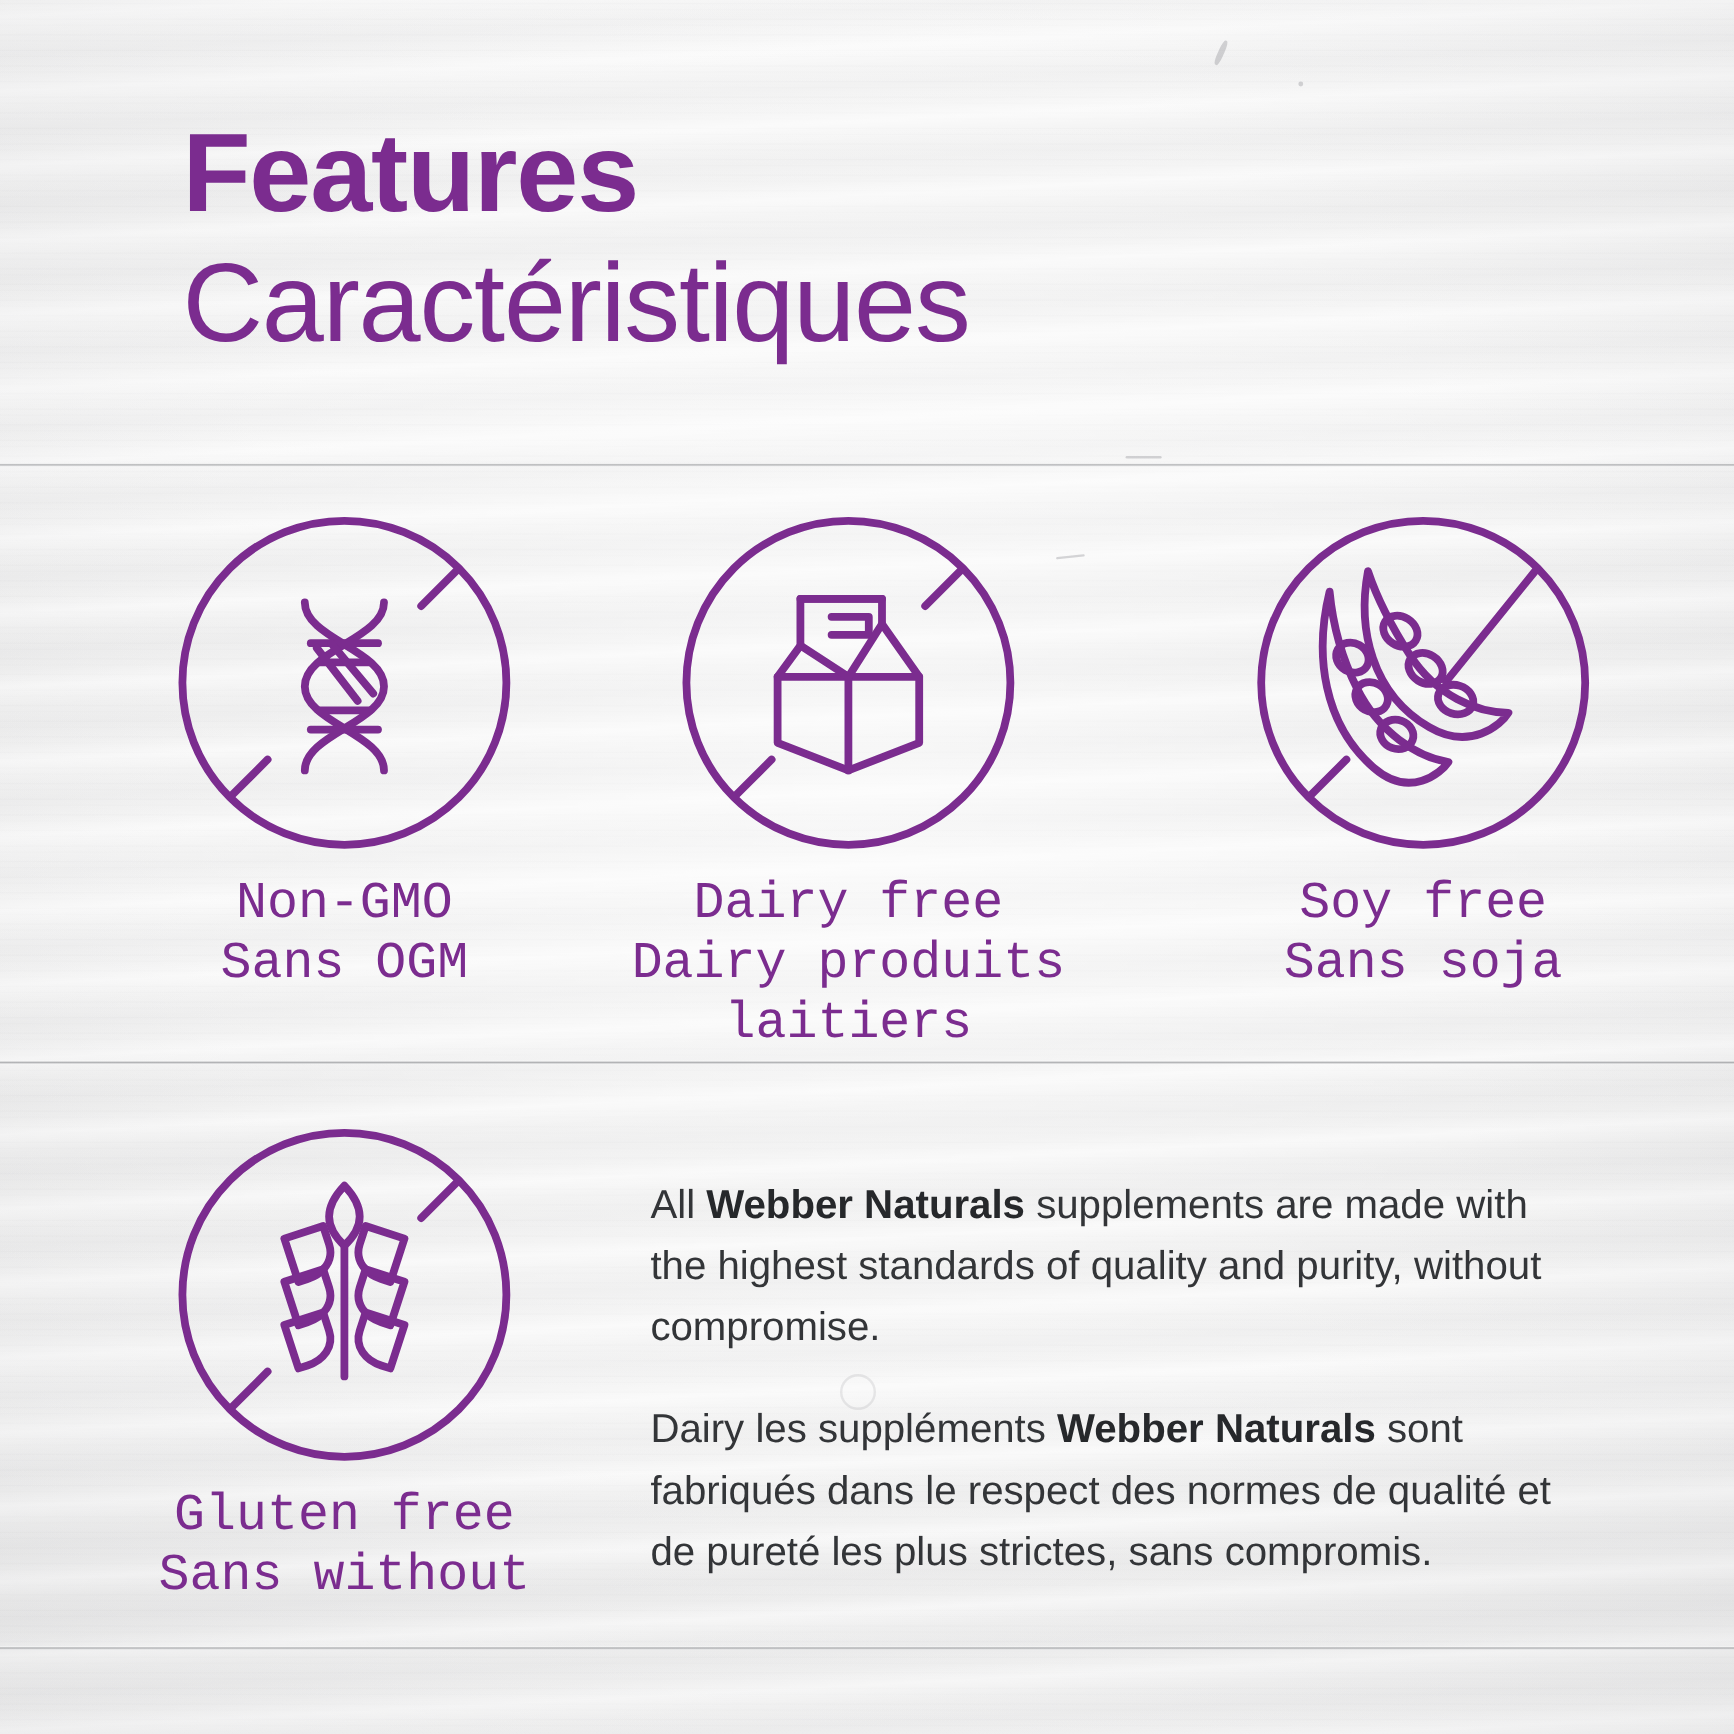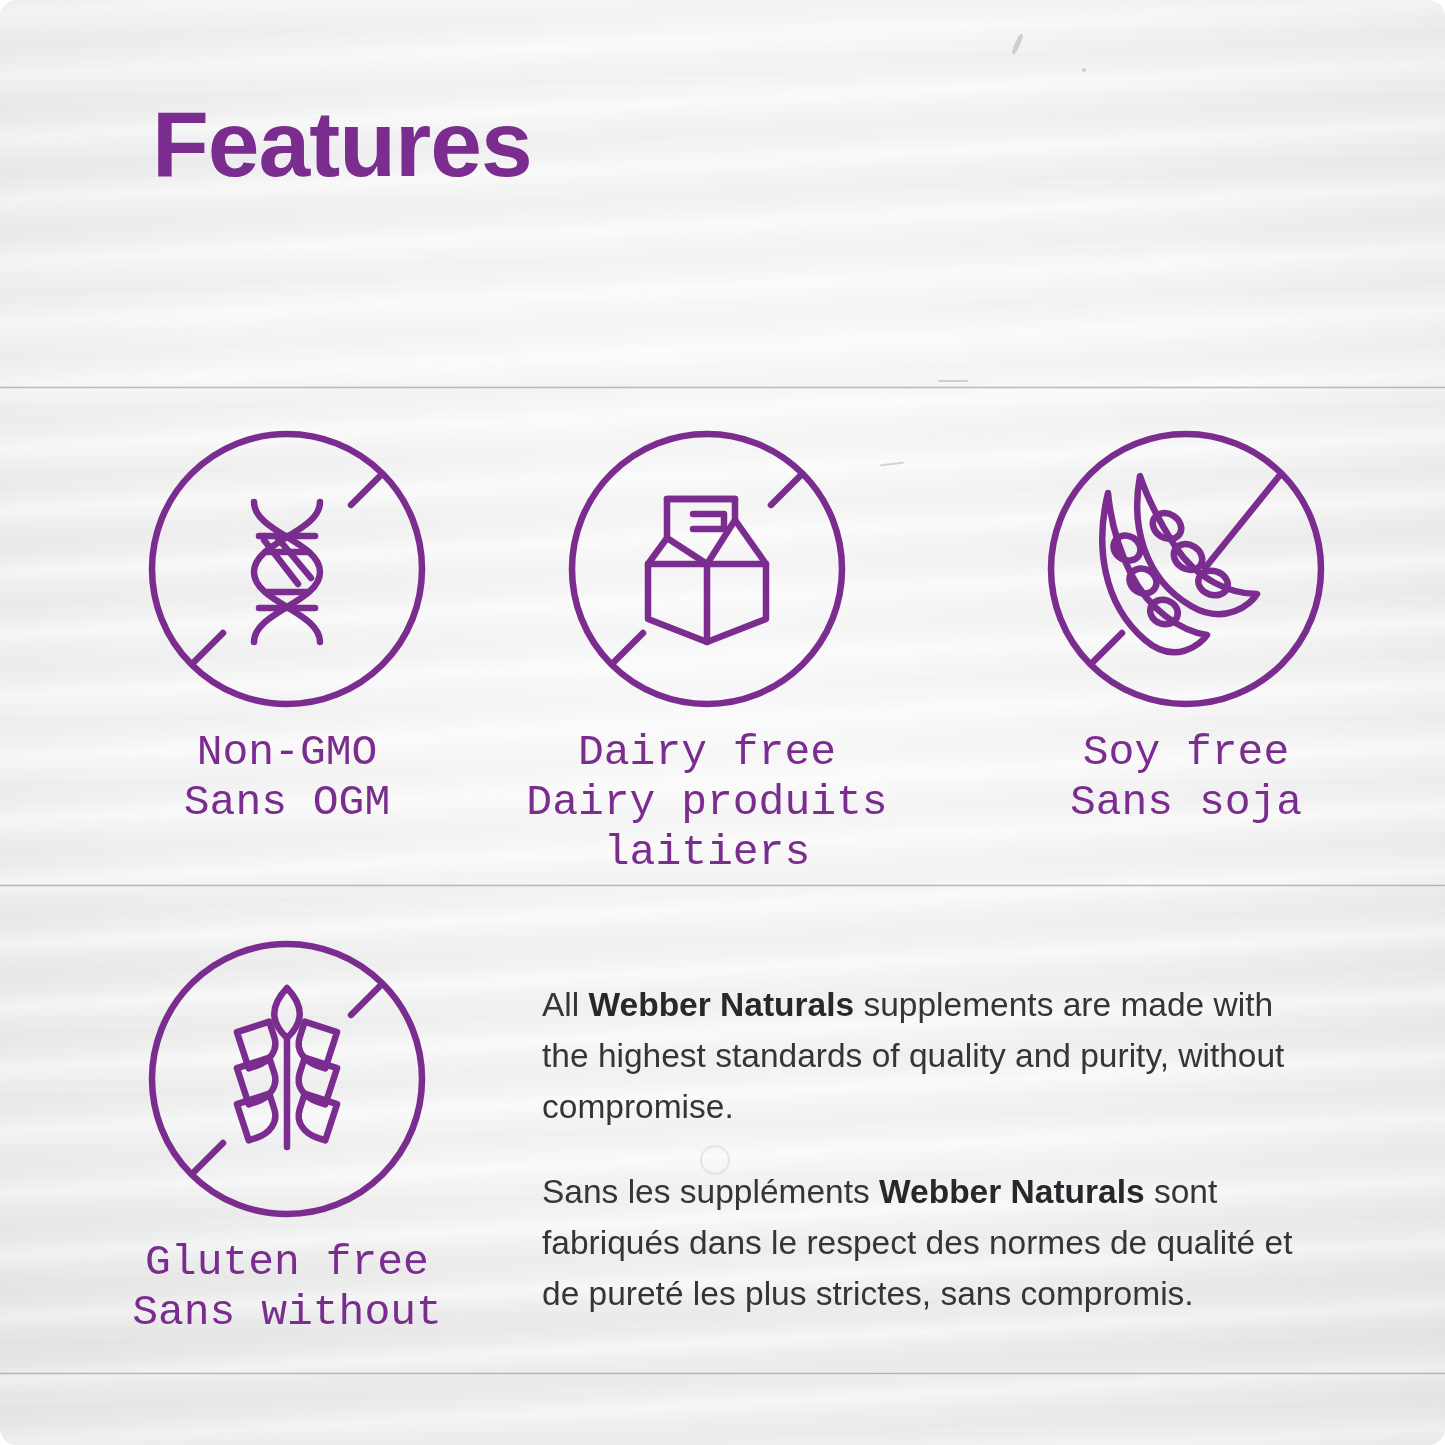--- a/index.html
+++ b/index.html
@@ -7,21 +7,20 @@
     padding: 0;
     background: #ffffff;
   }
   #page {
     position: relative;
     width: 1445px;
     height: 1445px;
     overflow: hidden;
     background: #f3f3f3;
     font-family: "Liberation Sans", sans-serif;
-    border-radius: 17px;
   }
 
   
   .bg-base {
     position: absolute;
     inset: 0;
     background:
       linear-gradient(180deg,
         #f6f6f6 0%, #f1f1f1 12%, #f5f5f5 24%,
         #efefef 38%, #f4f4f4 52%, #eeeeee 66%,
@@ -168,20 +167,21 @@
   <div class="speck" style="left:1015px;top:33px;width:5px;height:22px;transform:rotate(24deg);border-radius:40%"></div>
   <div class="speck" style="left:1082px;top:68px;width:4px;height:4px;"></div>
   <div class="speck" style="left:938px;top:380px;width:30px;height:2px;border-radius:2px;"></div>
   <div class="speck" style="left:880px;top:463px;width:24px;height:2px;border-radius:2px;transform:rotate(-6deg)"></div>
   <div class="speck" style="left:700px;top:1145px;width:26px;height:26px;background:none;border:2px solid rgba(130,132,138,0.16);"></div>
 
   <div class="content">
 
     <div class="title-block">
       <div class="title-main">Features</div>
+      <div class="title-sub">Caractéristiques</div>
     </div>
 
     <div class="feature f1">
       <div class="icon-wrap">
         <svg viewBox="0 0 282 282" fill="none" stroke="#7b2c8f" stroke-width="6.5" stroke-linecap="round" stroke-linejoin="round">
           <circle cx="141" cy="141" r="135"></circle>
 
           <line x1="47" y1="235" x2="77" y2="205"></line>
           <line x1="205" y1="77" x2="235" y2="47"></line>
 
@@ -269,17 +269,17 @@
         </svg>
       </div>
       <div class="labels">
         <div class="label-en">Gluten free</div>
         <div class="label-fr">Sans without</div>
       </div>
     </div>
 
     <div class="copy">
       <p><span>All </span><b>Webber Naturals</b><span> supplements are made with the highest standards of quality and purity, without compromise.</span></p>
-      <p><span>Sans les suppléments </span><b>Webber Naturals</b><span> sont fabriqués dans le respect des normes de qualité et de pureté les plus strictes, sans compromis.</span></p>
+      <p><span>Dairy les suppléments </span><b>Webber Naturals</b><span> sont fabriqués dans le respect des normes de qualité et de pureté les plus strictes, sans compromis.</span></p>
     </div>
 
   </div>
 </div>
 
 </body></html>

